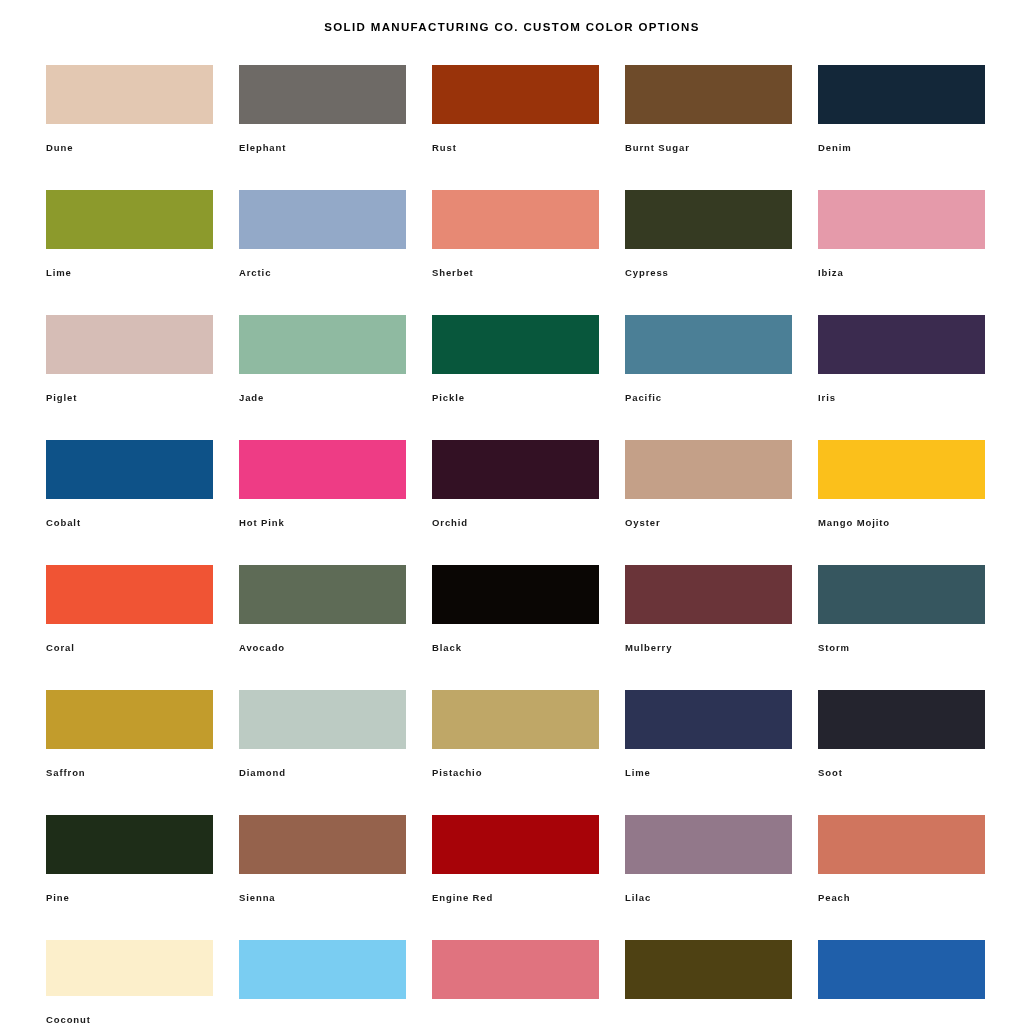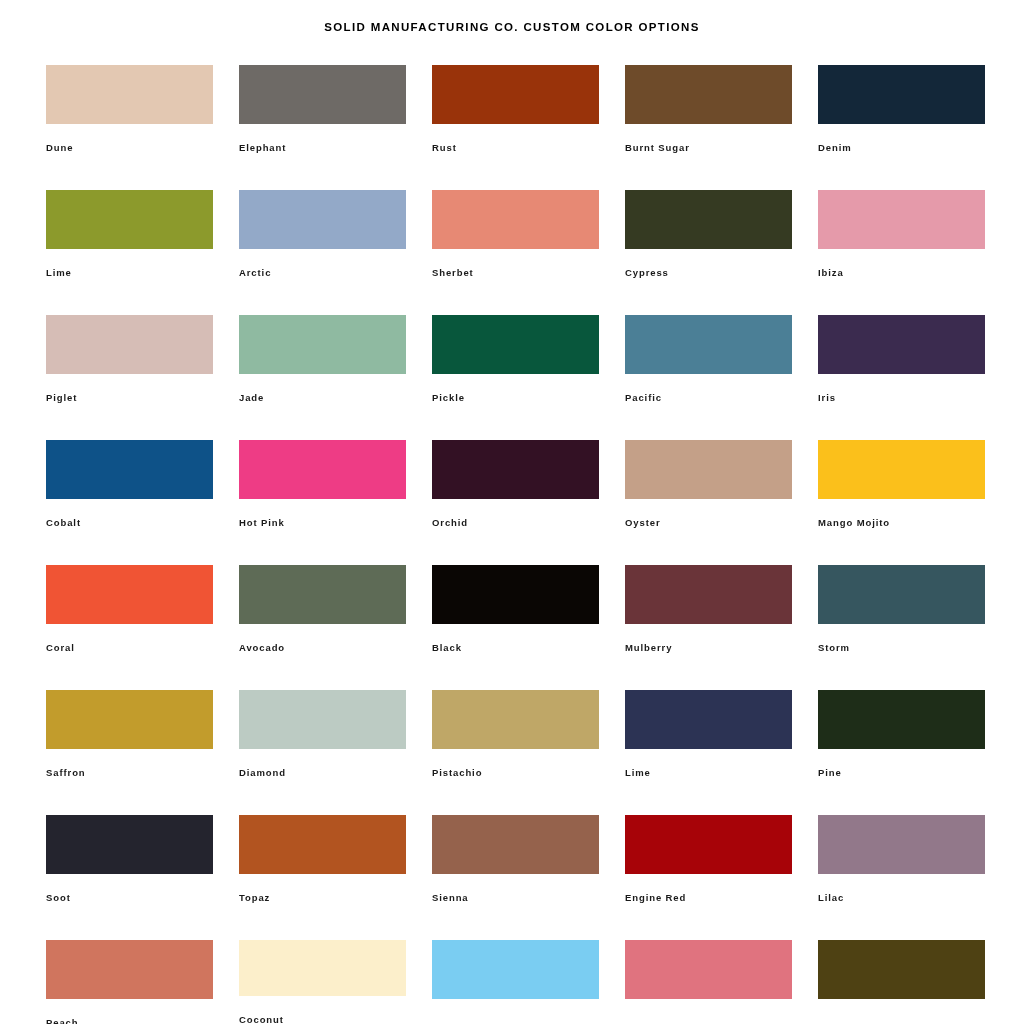--- a/index.html
+++ b/index.html
@@ -184,30 +184,26 @@
       </div>
       <div class="swatch-cell">
         <span class="swatch-chip" style="background: rgb(191, 167, 103);"></span>
         <span class="swatch-label">Pistachio</span>
       </div>
       <div class="swatch-cell">
         <span class="swatch-chip" style="background: rgb(44, 51, 84);"></span>
         <span class="swatch-label">Lime</span>
       </div>
       <div class="swatch-cell">
+        <span class="swatch-chip" style="background: rgb(36, 36, 46);"></span>
+        <span class="swatch-label">Soot</span>
+      </div>
+      <div class="swatch-cell">
         <span class="swatch-chip" style="background: rgb(30, 45, 24);"></span>
         <span class="swatch-label">Pine</span>
-      </div>
-      <div class="swatch-cell">
-        <span class="swatch-chip" style="background: rgb(36, 36, 46);"></span>
-        <span class="swatch-label">Soot</span>
-      </div>
-      <div class="swatch-cell">
-        <span class="swatch-chip" style="background: rgb(178, 84, 32);"></span>
-        <span class="swatch-label">Topaz</span>
       </div>
       <div class="swatch-cell">
         <span class="swatch-chip" style="background: rgb(149, 98, 76);"></span>
         <span class="swatch-label">Sienna</span>
       </div>
       <div class="swatch-cell">
         <span class="swatch-chip" style="background: rgb(167, 3, 8);"></span>
         <span class="swatch-label">Engine Red</span>
       </div>
       <div class="swatch-cell">

